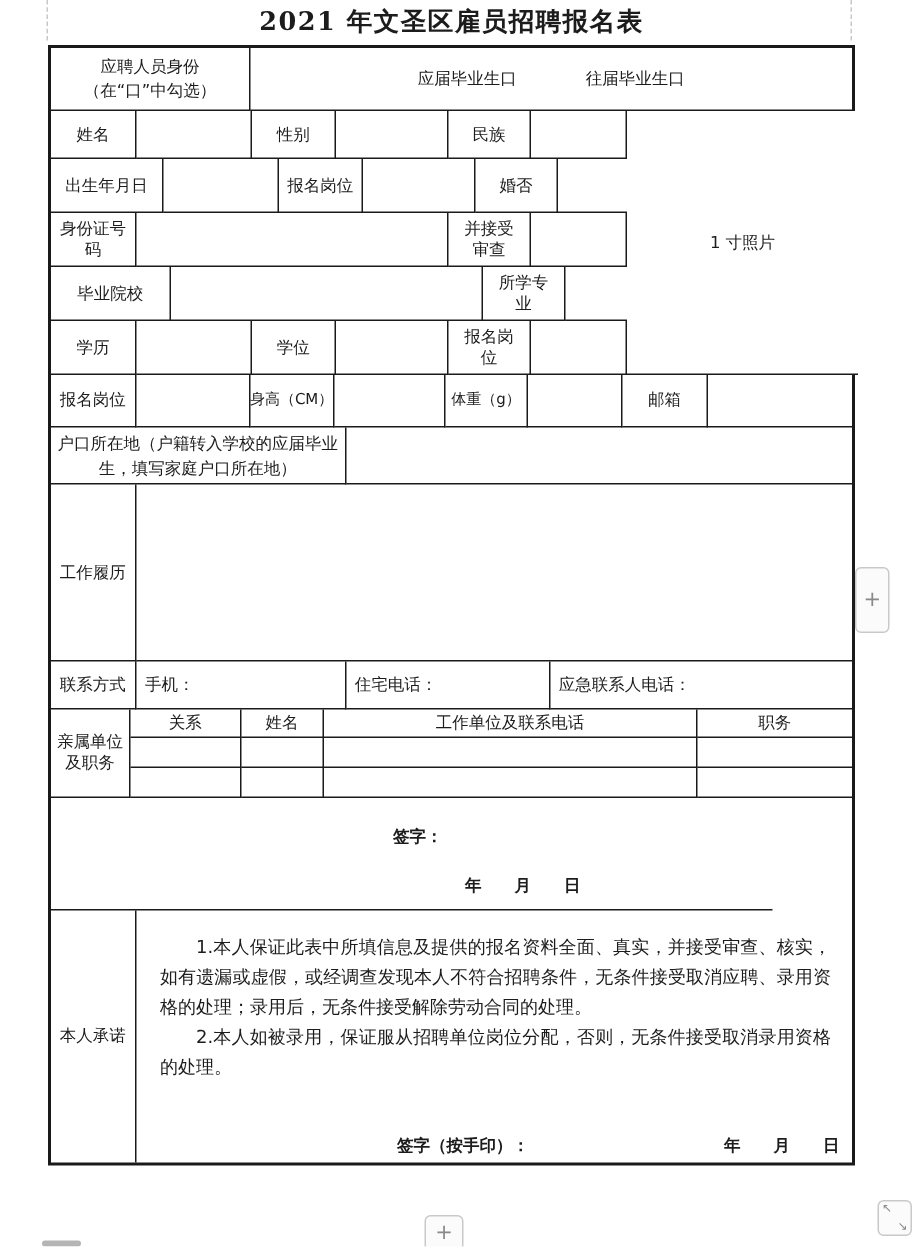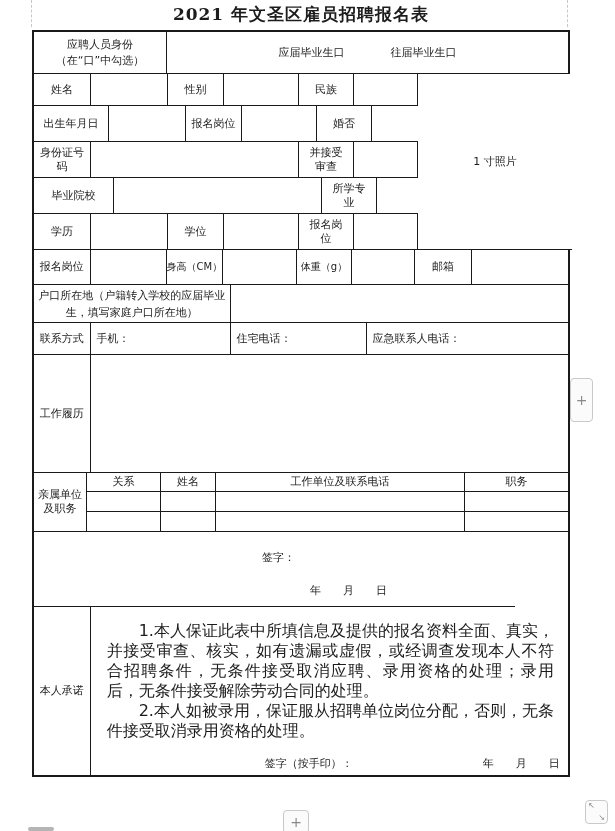--- a/index.html
+++ b/index.html
@@ -32,22 +32,22 @@
   .cell.pad-sm{padding:0 7px;}
   .cell.tight{white-space:nowrap;font-size:10px;padding:0;}
   .photo-cell{
     position:absolute;left:384px;top:42px;width:154px;height:176px;
     border-bottom:1px solid #1a1a1a;display:flex;align-items:center;justify-content:center;
     font-size:11px;background:#fff;z-index:2;
   }
   .opts{display:flex;gap:46px;}
   .idlabel div{line-height:16px;}
   .sub-col{display:flex;flex-direction:column;width:481px;}
-  .relative-abs{position:absolute;font-size:11px;}
-  .pledge-text{padding:14px 10px 0 12px;font-size:16px;line-height:20px;text-align:justify;}
+  .relative-abs{position:absolute;font-size:11px;font-weight:bold;}
+  .pledge-text{padding:14px 10px 0 12px;font-size:12px;line-height:20px;text-align:justify;}
   .pledge-text p{margin:0;text-indent:2em;}
   .ctrl{
     position:absolute;border:1px solid #c9c9c9;border-radius:4px;background:#fbfbfb;
     color:#8a8a8a;display:flex;align-items:center;justify-content:center;
     font-size:14px;line-height:1;cursor:pointer;
   }
   .ctrl.side-plus{left:570px;top:378px;width:23px;height:44px;}
   .ctrl.bottom-plus{left:283px;top:810px;width:26px;height:24px;}
   .ctrl.resize{left:585px;top:800px;width:23px;height:24px;position:absolute;}
   .resize span{position:absolute;font-size:8px;color:#8a8a8a;}
@@ -130,30 +130,30 @@
     <div class="cell" style="width:57px">邮箱</div>
     <div class="cell no-r" style="width:97px"></div>
   </div>
 
 
   <div class="row" style="height:38px">
     <div class="cell" style="width:198px;line-height:17px">户口所在地（户籍转入学校的应届毕业生，填写家庭户口所在地）</div>
     <div class="cell no-r" style="width:340px"></div>
   </div>
 
+  <div class="row" style="height:118px">
+    <div class="cell" style="width:57px">工作履历</div>
+    <div class="cell no-r" style="width:481px"></div>
+  </div>
+
   <div class="row" style="height:32px">
     <div class="cell" style="width:57px">联系方式</div>
     <div class="cell left" style="width:141px">手机：</div>
     <div class="cell left" style="width:137px">住宅电话：</div>
     <div class="cell left no-r" style="width:203px">应急联系人电话：</div>
-  </div>
-
-  <div class="row" style="height:118px">
-    <div class="cell" style="width:57px">工作履历</div>
-    <div class="cell no-r" style="width:481px"></div>
   </div>
 
   <div class="row" style="height:59px">
     <div class="cell" style="width:57px">亲属单位及职务</div>
     <div class="sub-col">
       <div class="row" style="height:19px">
         <div class="cell" style="width:74px">关系</div>
         <div class="cell" style="width:55px">姓名</div>
         <div class="cell" style="width:249px">工作单位及联系电话</div>
         <div class="cell no-r" style="width:103px">职务</div>

